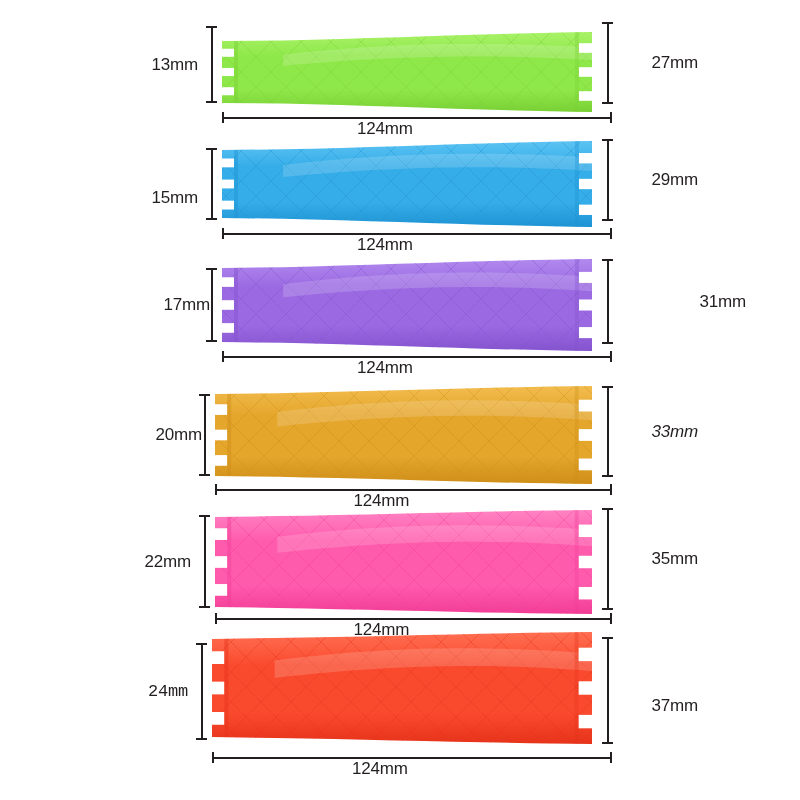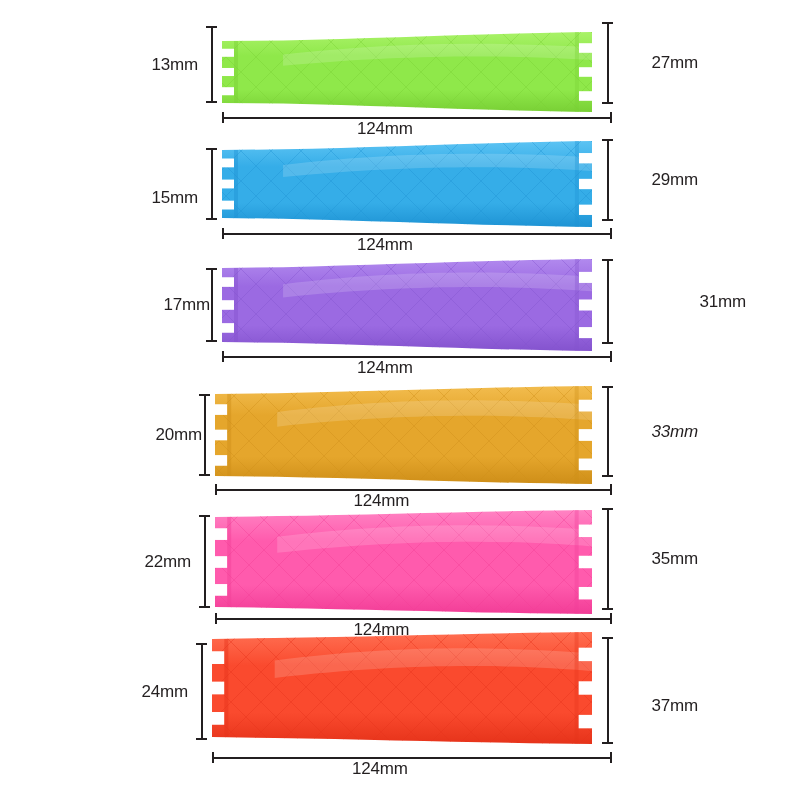--- a/index.html
+++ b/index.html
@@ -299,21 +299,21 @@
         <rect x="392.56" y="35.68" width="16.439999999999998" height="13.44" fill="#ffffff"></rect>
         <rect x="392.56" y="69.28" width="16.439999999999998" height="13.44" fill="#ffffff"></rect>
         <rect x="392.56" y="102.88" width="16.439999999999998" height="13.44" fill="#ffffff"></rect>
         <rect x="388.56" y="20" width="4" height="112" fill="#E6331A" opacity="0.35"></rect>
       </svg>
       <div class="vbar" style="left: 196px; top: 643px; height: 97px;">
         <span class="cap top"></span>
         <span class="stem"></span>
         <span class="cap bot"></span>
       </div>
-      <div class="dim-label left" style="left: 122px; top: 682.5px; width: 66px;">24mm</div>
+      <div class="dim-label left" style="left: 122px; top: 682.5px; width: 66px; font-family: Liberation Mono, monospace;">24mm</div>
       <div class="vbar" style="left: 602px; top: 637px; height: 107px;">
         <span class="cap top"></span>
         <span class="stem"></span>
         <span class="cap bot"></span>
       </div>
       <div class="dim-label right" style="left: 618px; top: 697px; width: 80px;">37mm</div>
       <div class="hbar" style="left: 212px; top: 752px; width: 400px;">
         <span class="cap l"></span>
         <span class="stem"></span>
         <span class="cap r"></span>

